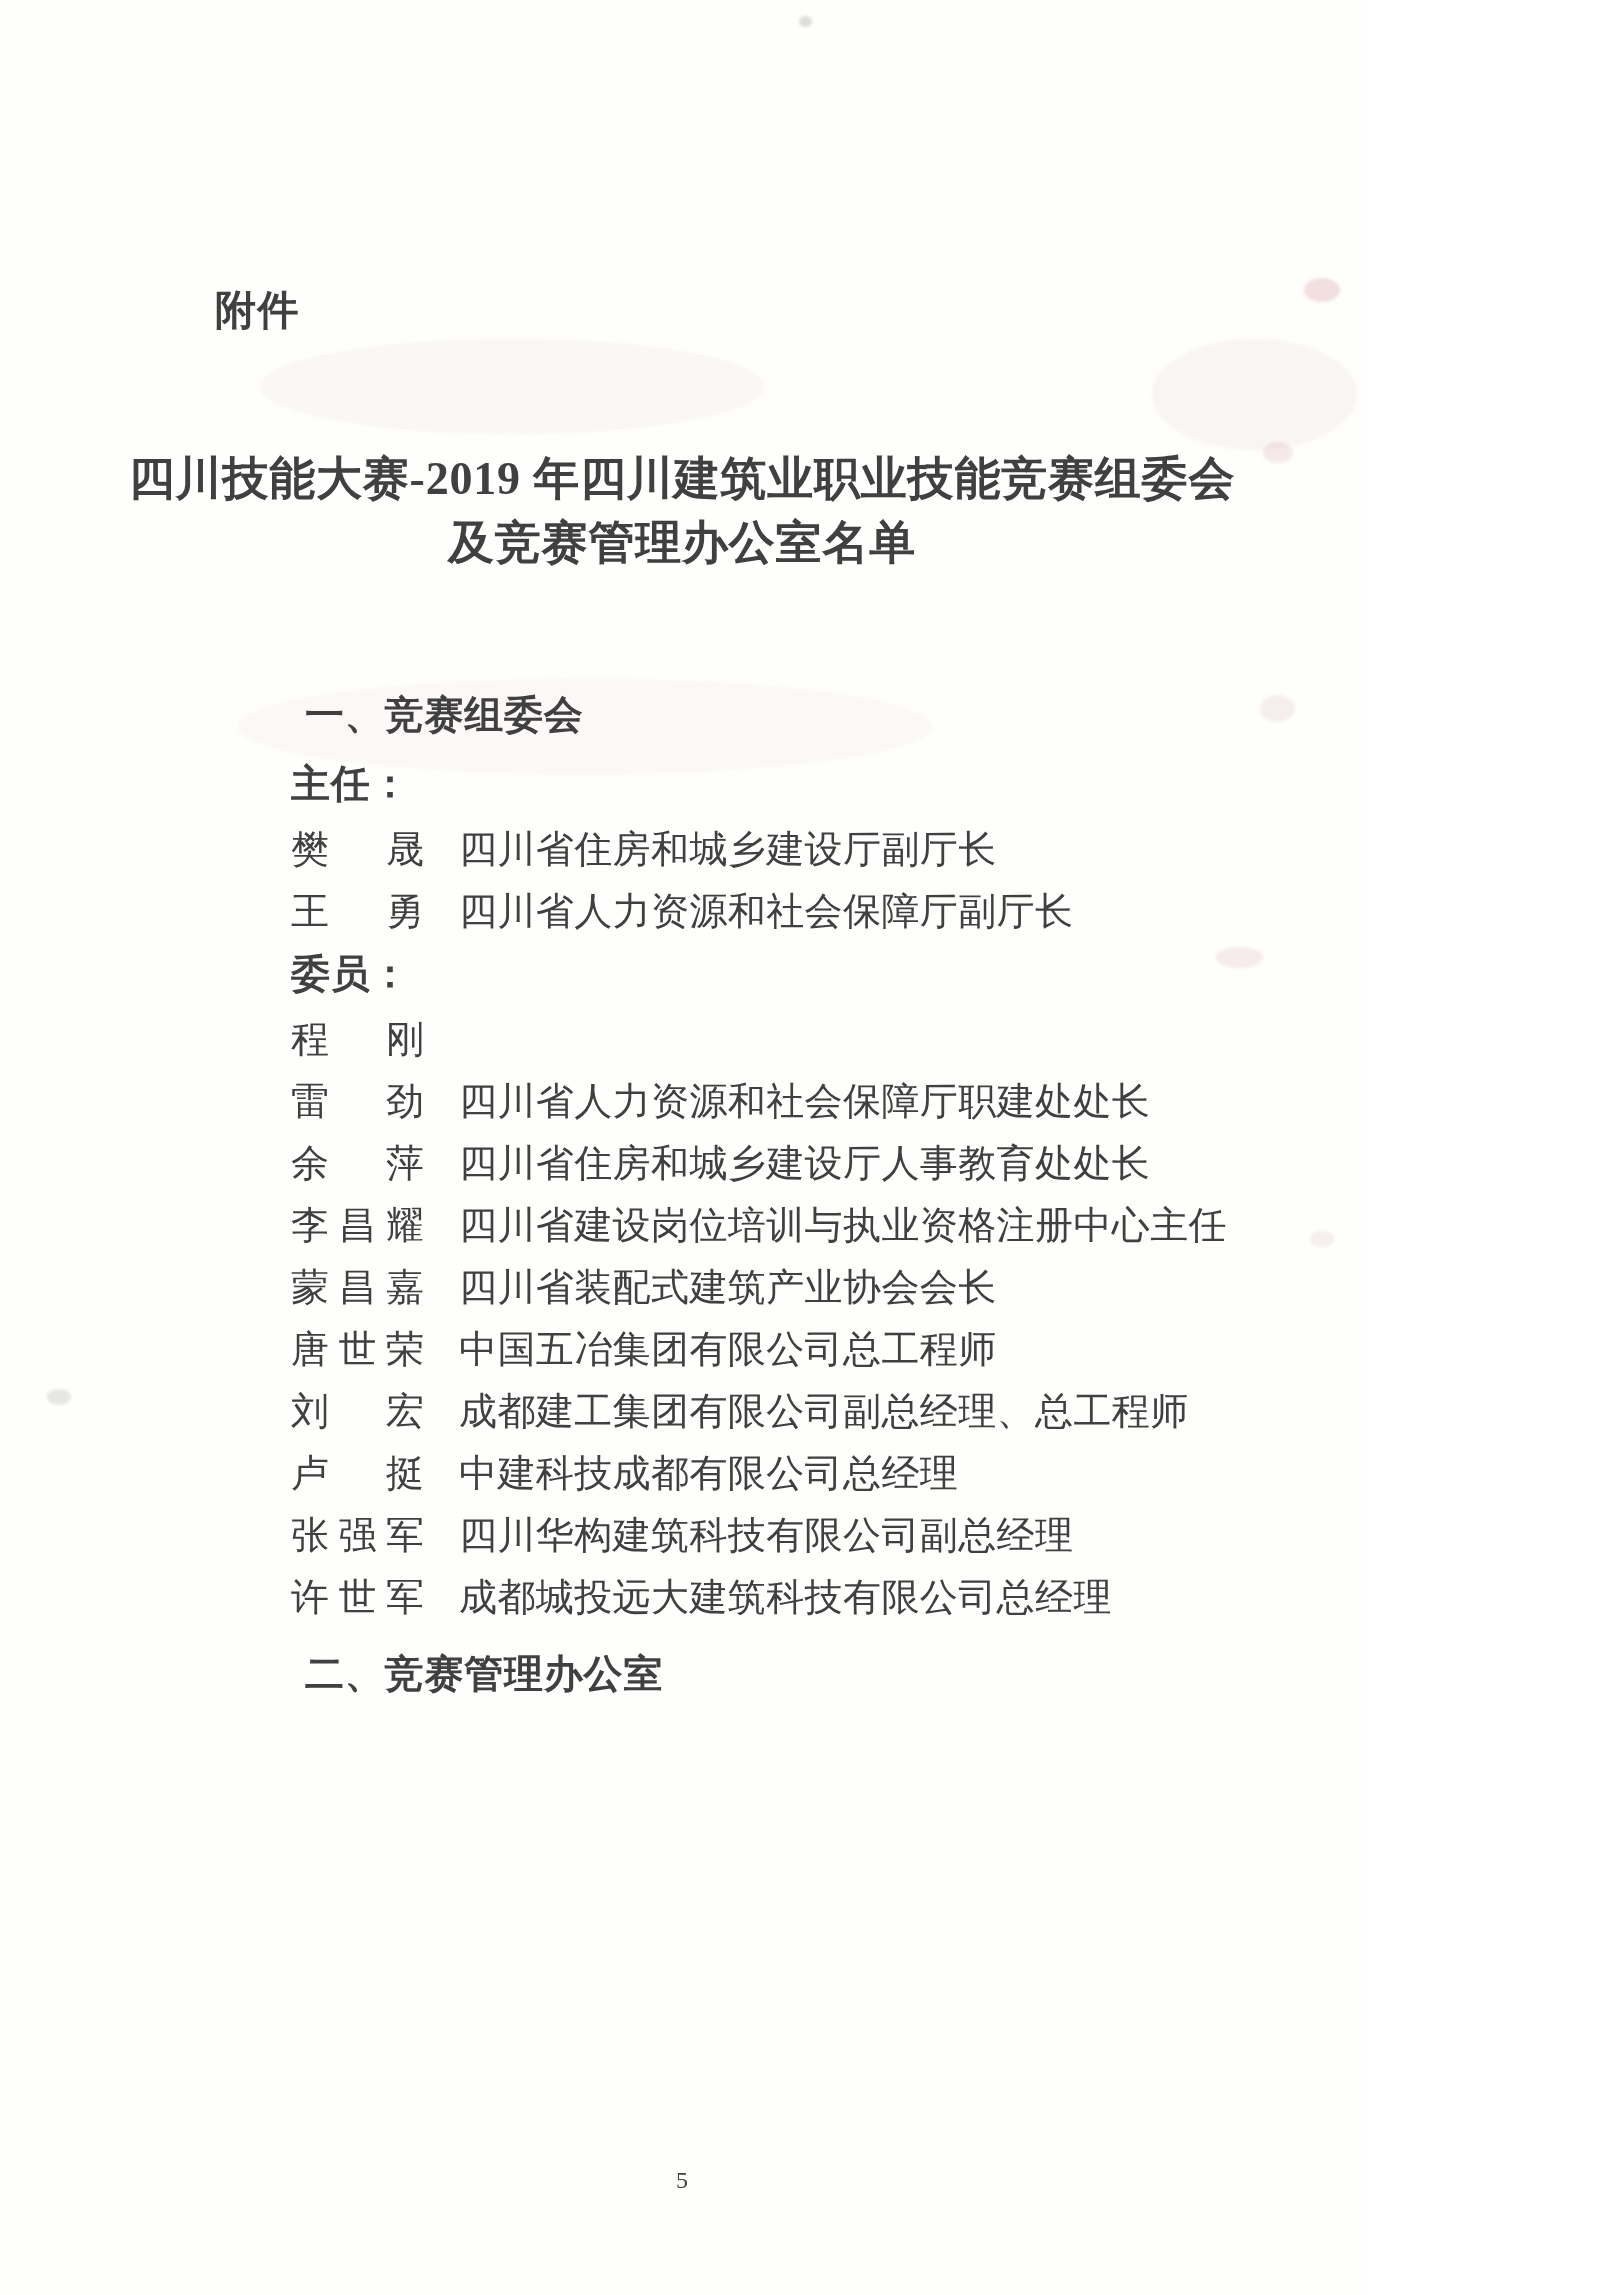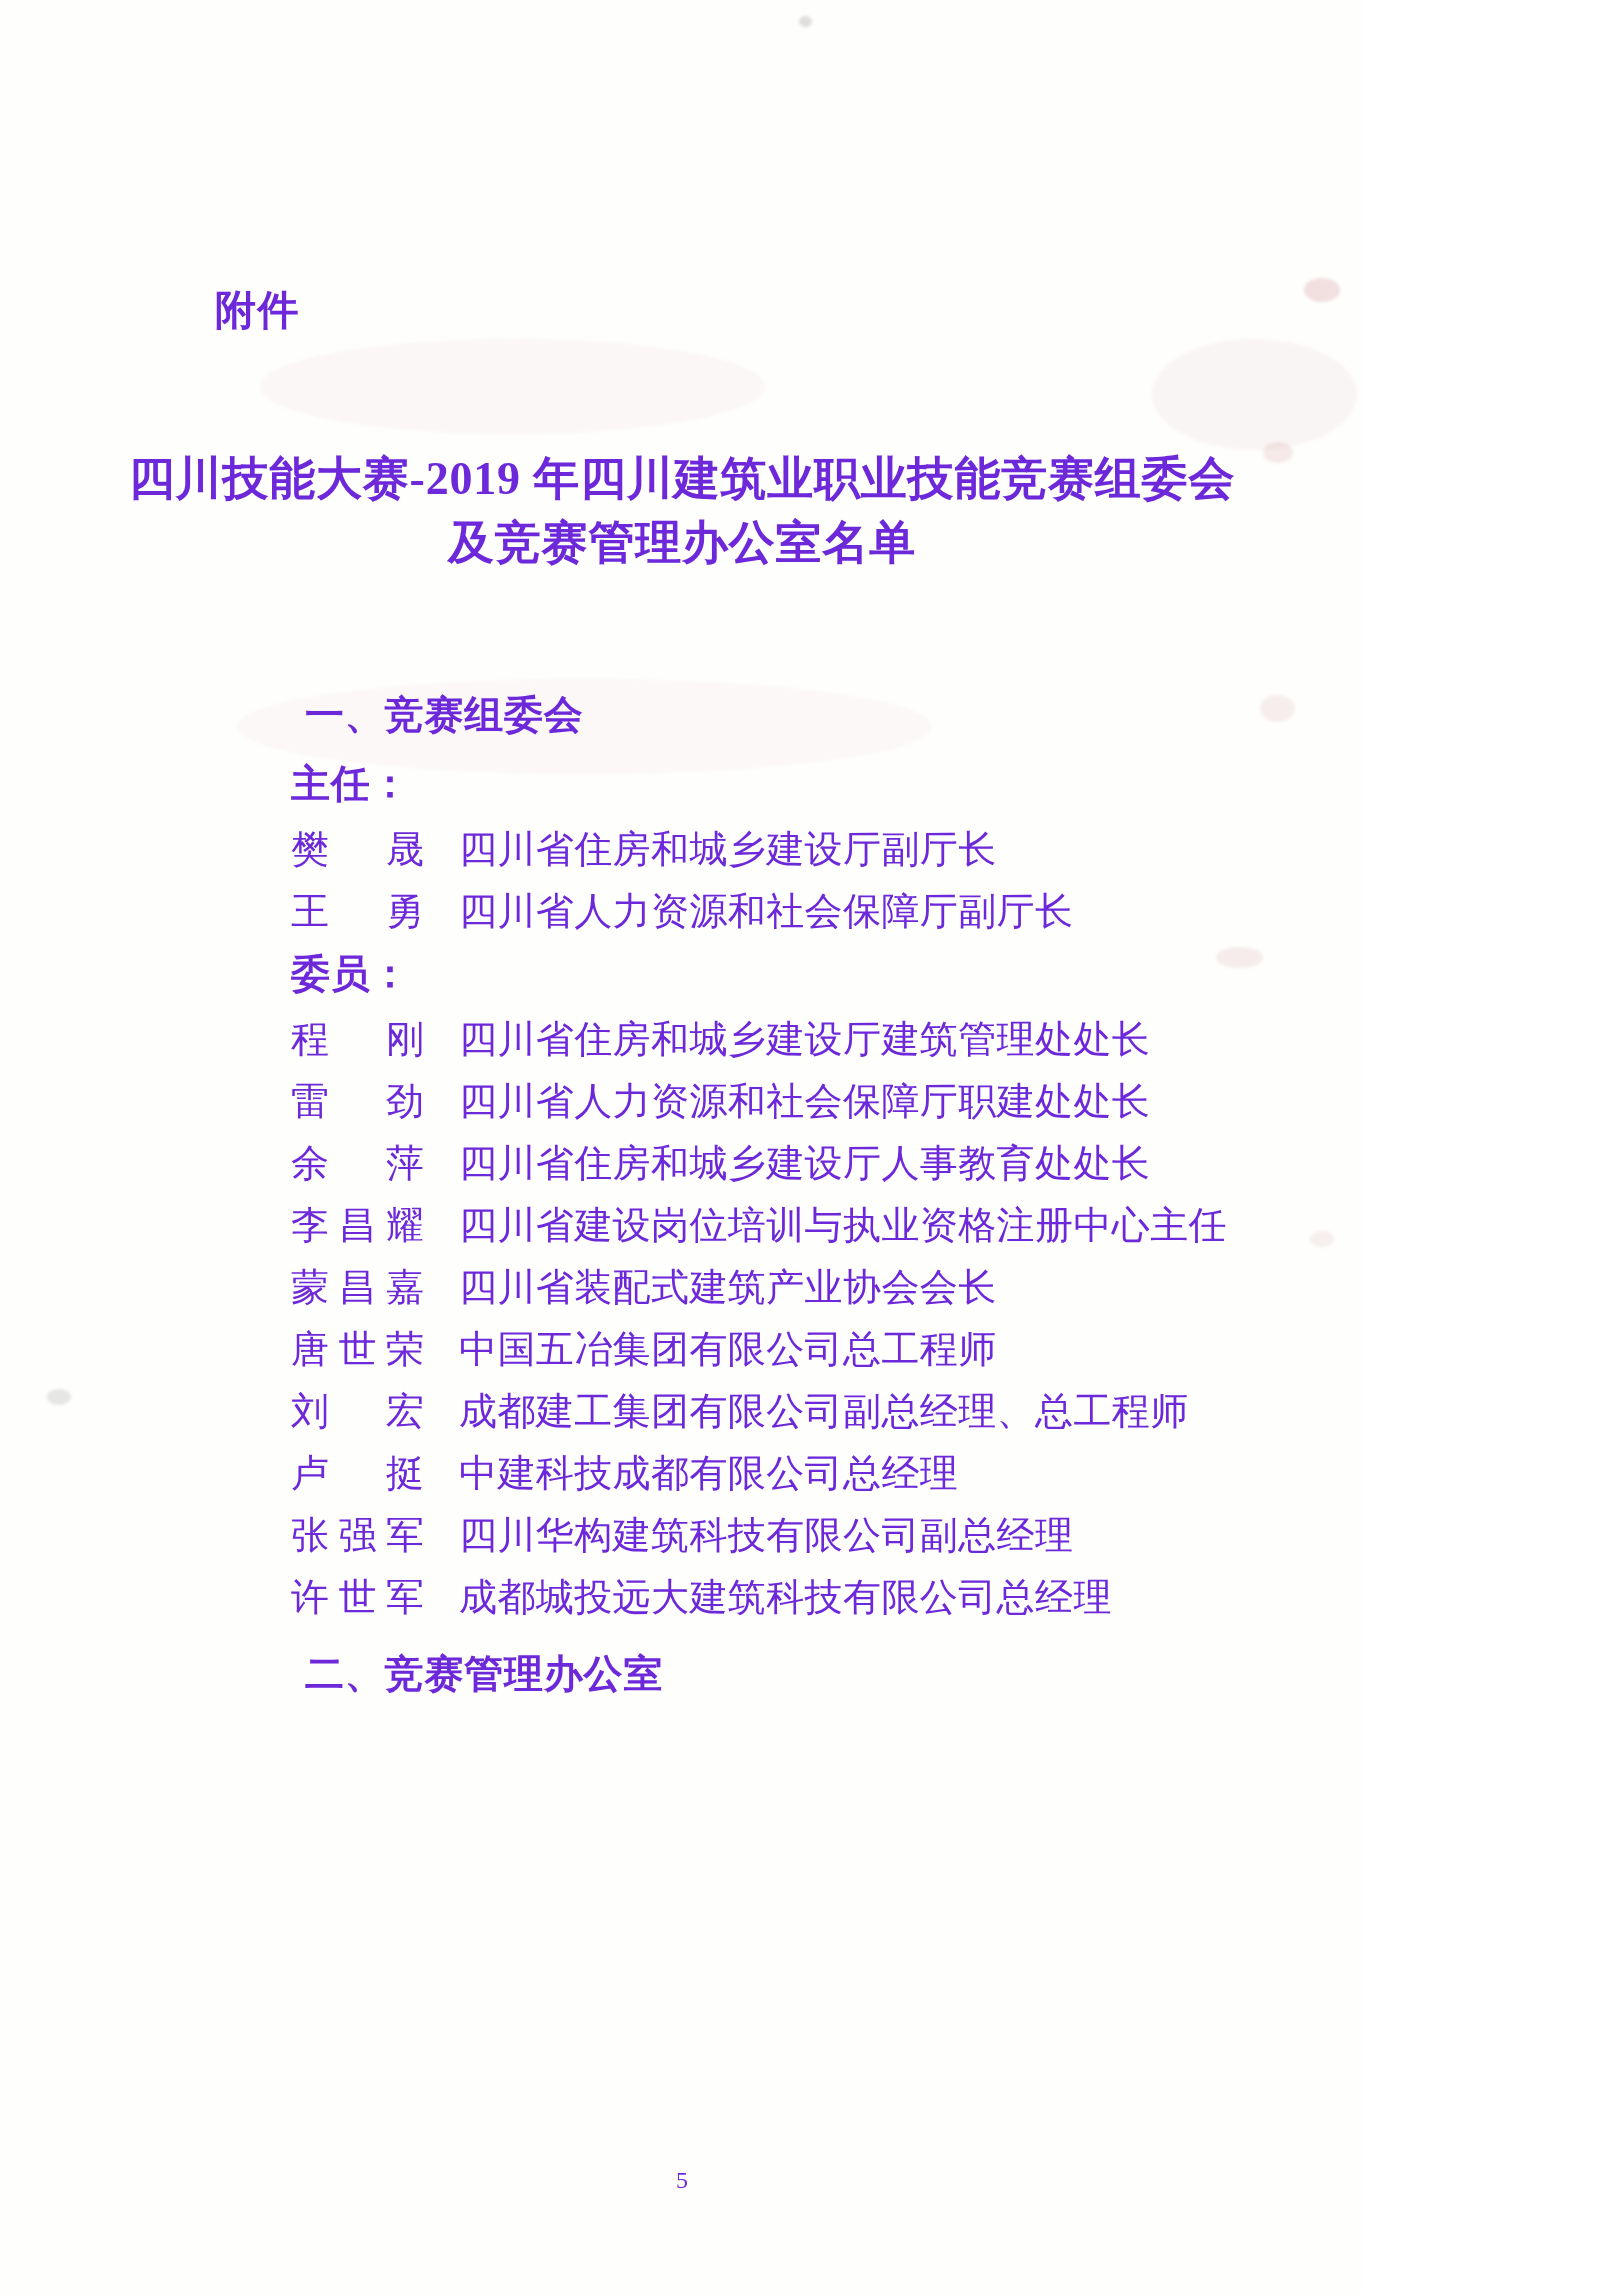--- a/index.html
+++ b/index.html
@@ -8,21 +8,21 @@
     background: #ffffff;
   }
 
   .page {
     position: relative;
     width: 1364px;
     height: 2295px;
     background: #fefefd;
     overflow: hidden;
     font-family: "Liberation Serif", "DejaVu Serif", serif;
-    color: #6d28d9;
+    color: #404040;
   }
 
   
   .artifact {
     position: absolute;
     pointer-events: none;
     border-radius: 50%;
     filter: blur(1.6px);
   }
 
@@ -170,21 +170,20 @@
       </div>
       <div class="entry">
         <span class="person-name">王勇</span>
         <span class="person-title">四川省人力资源和社会保障厅副厅长</span>
       </div>
 
       <div class="role-heading">委员：</div>
 
       <div class="entry">
         <span class="person-name">程刚</span>
-        <span class="person-title">四川省住房和城乡建设厅建筑管理处处长</span>
       </div>
       <div class="entry">
         <span class="person-name">雷劲</span>
         <span class="person-title">四川省人力资源和社会保障厅职建处处长</span>
       </div>
       <div class="entry">
         <span class="person-name">余萍</span>
         <span class="person-title">四川省住房和城乡建设厅人事教育处处长</span>
       </div>
       <div class="entry">

